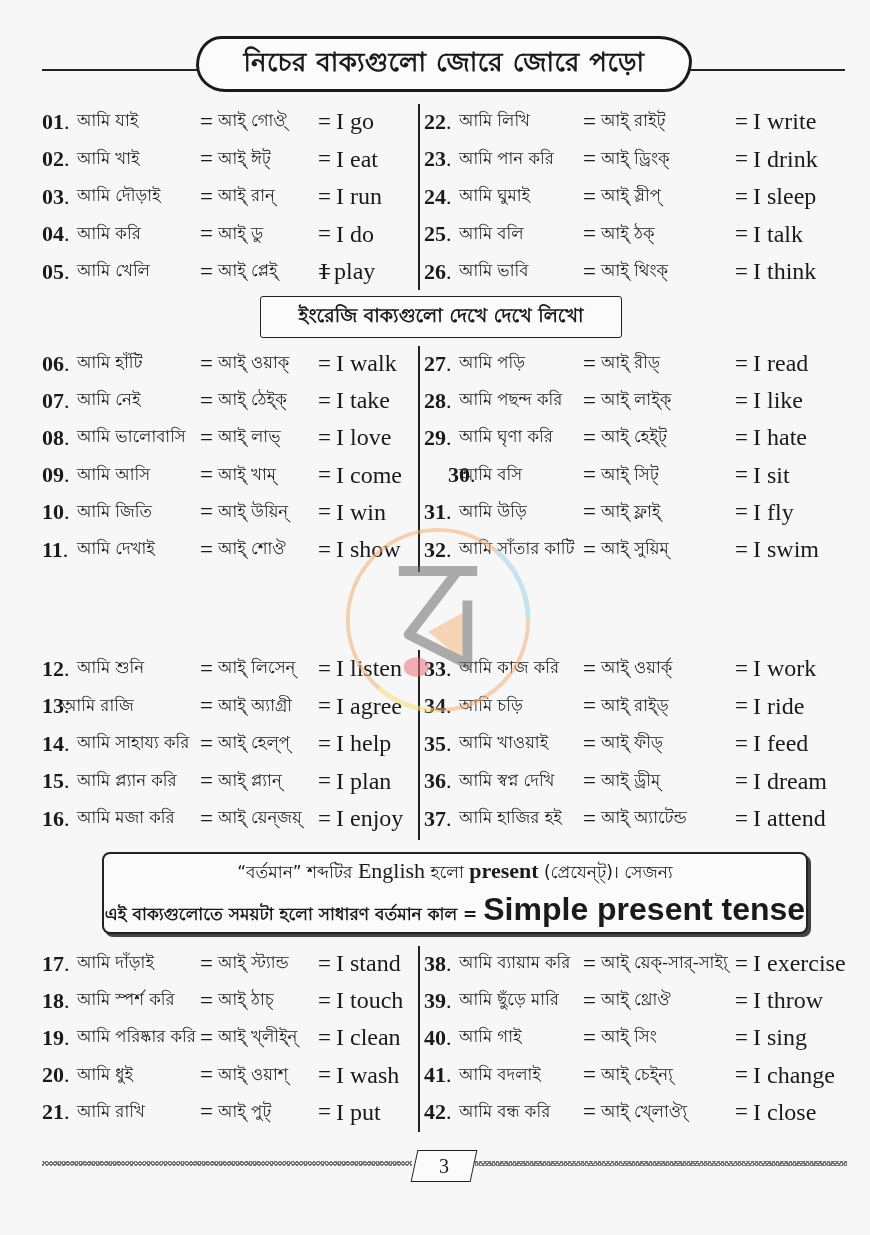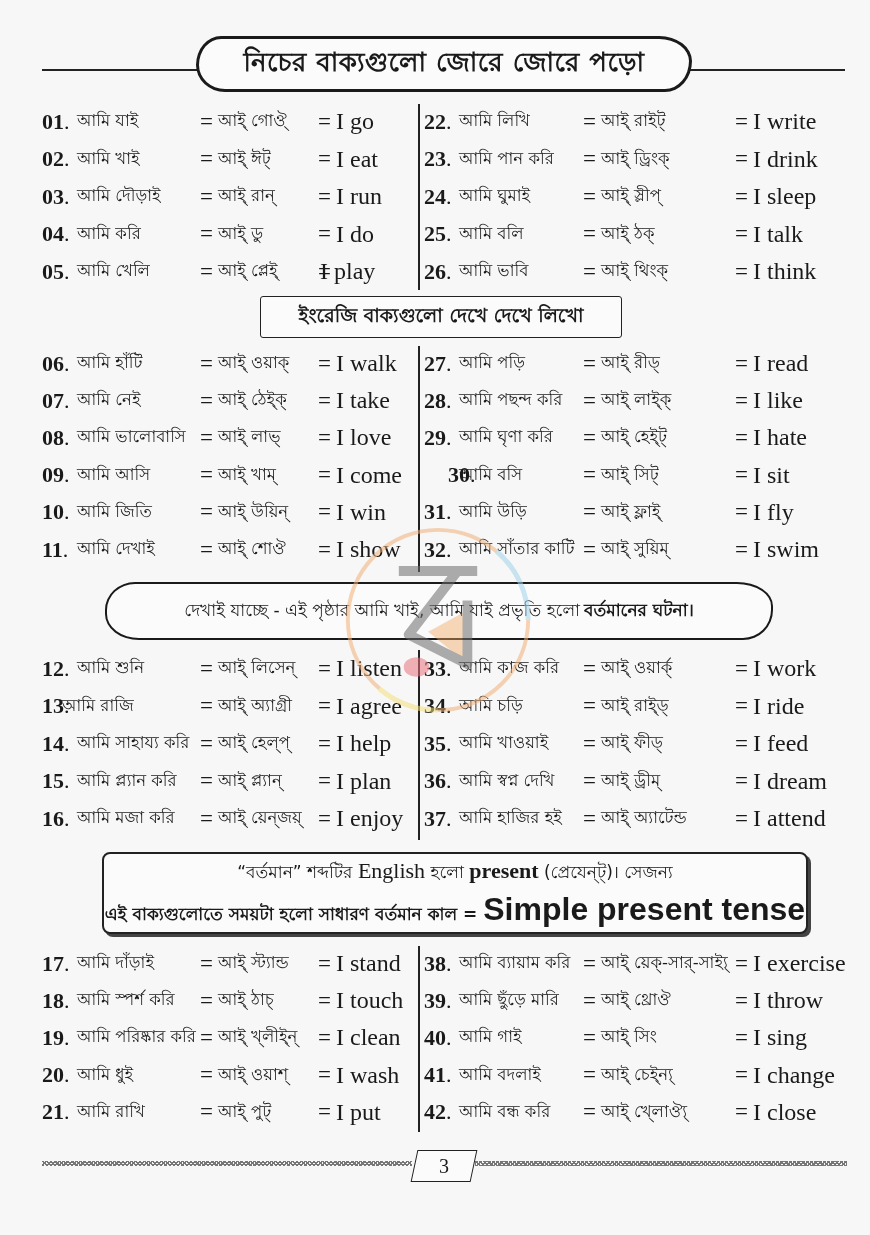--- a/index.html
+++ b/index.html
@@ -269,24 +269,20 @@
       <div class="row" style="top: 531px; left: 0px; width: 870px;">
         <span style="position:absolute;left:424px"><span class="num">32</span><span class="dot">.</span></span>
         <span class="bn" style="position:absolute;left:459px">আমি সাঁতার কাটি</span>
         <span class="eq" style="position:absolute;left:583px">=</span>
         <span class="bn" style="position:absolute;left:601px">আই্ সুয়িম্</span>
         <span class="eq" style="position:absolute;left:735px">=</span>
         <span class="en" style="position:absolute;left:753px">I swim</span>
       </div>
     </div>
 
-  <div class="banner2">
-    <span>দেখাই যাচ্ছে - এই পৃষ্ঠার আমি খাই, আমি যাই প্রভৃতি হলো</span>
-    <span class="strong">বর্তমানের ঘটনা।</span>
-  </div>
 
   <div class="divider" style="top:650px;height:190px;"></div>
   <div id="sec3">
       <div class="row" style="top: 650px; left: 0px; width: 870px;">
         <span style="position:absolute;left:42px"><span class="num">12</span><span class="dot">.</span></span>
         <span class="bn" style="position:absolute;left:77px">আমি শুনি</span>
         <span class="eq" style="position:absolute;left:200px">=</span>
         <span class="bn" style="position:absolute;left:218px">আই্ লিসেন্</span>
         <span class="eq" style="position:absolute;left:318px">=</span>
         <span class="en" style="position:absolute;left:336px">I listen</span>

